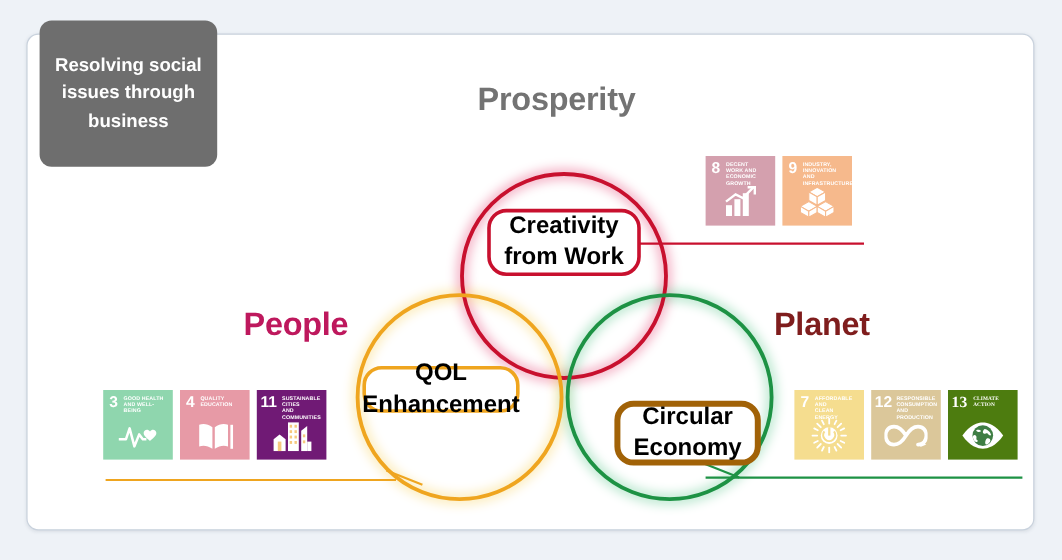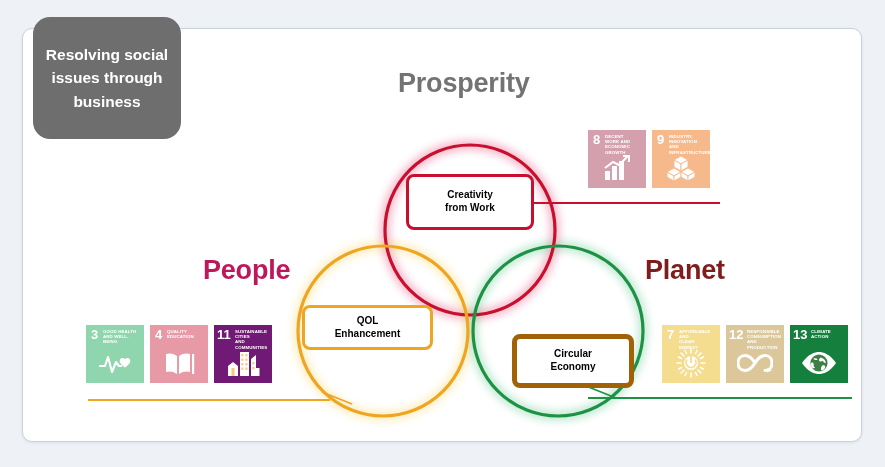--- a/index.html
+++ b/index.html
@@ -32,21 +32,21 @@
     box-shadow: 0 1px 3px rgba(40,55,75,0.10);
   }
   
   .title-tag {
     position: absolute;
     left: 33px;
     top: 17px;
     width: 148px;
     height: 122px;
     background: #6e6e6e;
-    border-radius: 17px;
+    border-radius: 10px;
     color: #ffffff;
     font-size: 15.5px;
     font-weight: bold;
     line-height: 1.5;
     display: flex;
     align-items: center;
     justify-content: center;
     text-align: center;
     padding: 0 0;
     box-sizing: border-box;
@@ -67,38 +67,38 @@
     white-space: nowrap;
     letter-spacing: -0.2px;
   }
   #label-prosperity { left: 398px; top: 68px; }
   #label-people     { left: 203px; top: 255px; }
   #label-planet     { left: 645px; top: 255px; }
   
   .concept-box {
     position: absolute;
     background: #ffffff;
-    border-radius: 8px;
+    border-radius: 16px;
     box-sizing: border-box;
     display: flex;
     align-items: center;
     justify-content: center;
     text-align: center;
     color: #000000;
-    font-size: 10px;
+    font-size: 20px;
     font-weight: bold;
     line-height: 1.28;
     white-space: pre-line;
   }
   #box-creativity {
     left: 406px; top: 174px; width: 128px; height: 56px;
     border: 3px solid #c8102e;
   }
   #box-qol {
-    left: 302px; top: 305px; width: 131px; height: 45px;
+    left: 302px; top: 305px; width: 131px; height: 39px;
     border: 3px solid #efa51f;
   }
   #box-zero-carbon {
     left: 512px; top: 271px; width: 122px; height: 54px;
     border: 3px solid #1d9244;
   }
   #box-circular {
     left: 512px; top: 334px; width: 122px; height: 54px;
     border: 5px solid #a16207;
   }
@@ -325,21 +325,21 @@
 CONSUMPTION
 AND PRODUCTION</span>
       <span class="glyph">
         <svg width="36" height="22" viewBox="0 0 36 22">
           <path d="M18 11 c-3-5-6-7.5-10-7.5 c-4.4 0-7 3.4-7 7.5 c0 4.1 2.6 7.5 7 7.5 c4 0 7-2.5 10-7.5
                    c3-5 6-7.5 10-7.5 c4.4 0 7 3.4 7 7.5 c0 4.1-2.6 7.5-7 7.5" stroke="#fff" stroke-width="3.1" fill="none" stroke-linecap="round"></path>
           <path d="M35 18.5 l-5 -2 l0 4 z" fill="#fff"></path>
         </svg>
       </span>
     </div>
-    <div class="sdg" style="background: #15803d;">
+    <div class="sdg" style="background: #4d7c0f; font-family: Liberation Serif, serif;">
       <span class="num wide">13</span>
       <span class="cap off2">CLIMATE
 ACTION</span>
       <span class="glyph">
         <svg width="36" height="24" viewBox="0 0 36 24">
           <path d="M1 12 C7 3 14 1 18 1 C22 1 29 3 35 12 C29 21 22 23 18 23 C14 23 7 21 1 12 Z" fill="#fff"></path>
           <circle cx="18" cy="12" r="8.6" fill="#3f7e44"></circle>
           <g fill="#fff">
             <path d="M12.5 7.5 c1.6-.6 3.2-.2 4.2.7 c-.8 1-2.2 1.1-3 .6 c-.7-.4-1.2-.8-1.2-1.3 z"></path>
             <path d="M11.4 11.6 c1.1.3 1.6 1.4 1.3 2.4 c-.3 1 .3 1.9 1.3 2.3 c-.4 1-1.3 1.3-2 .9

